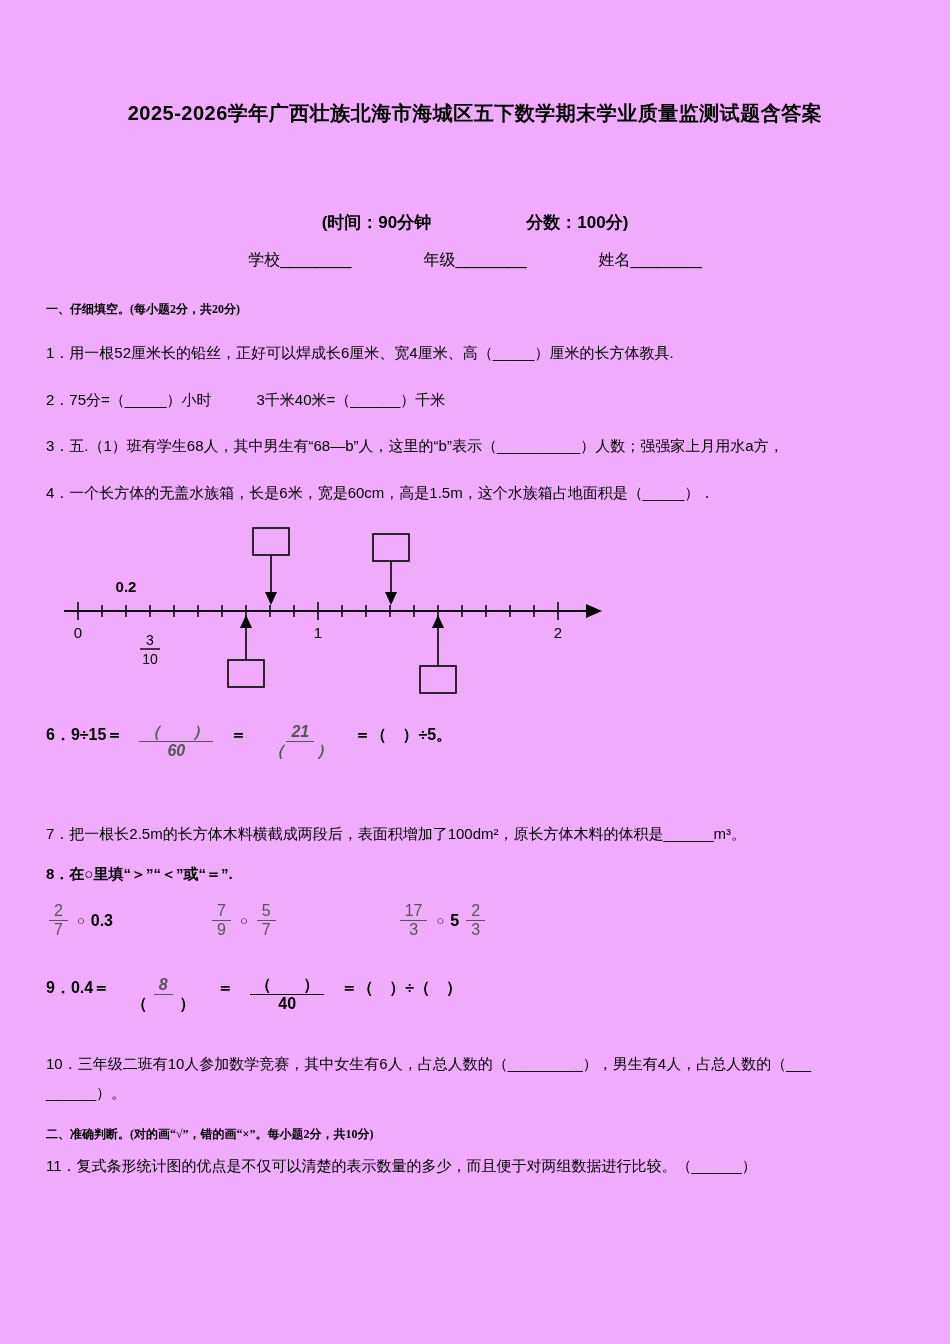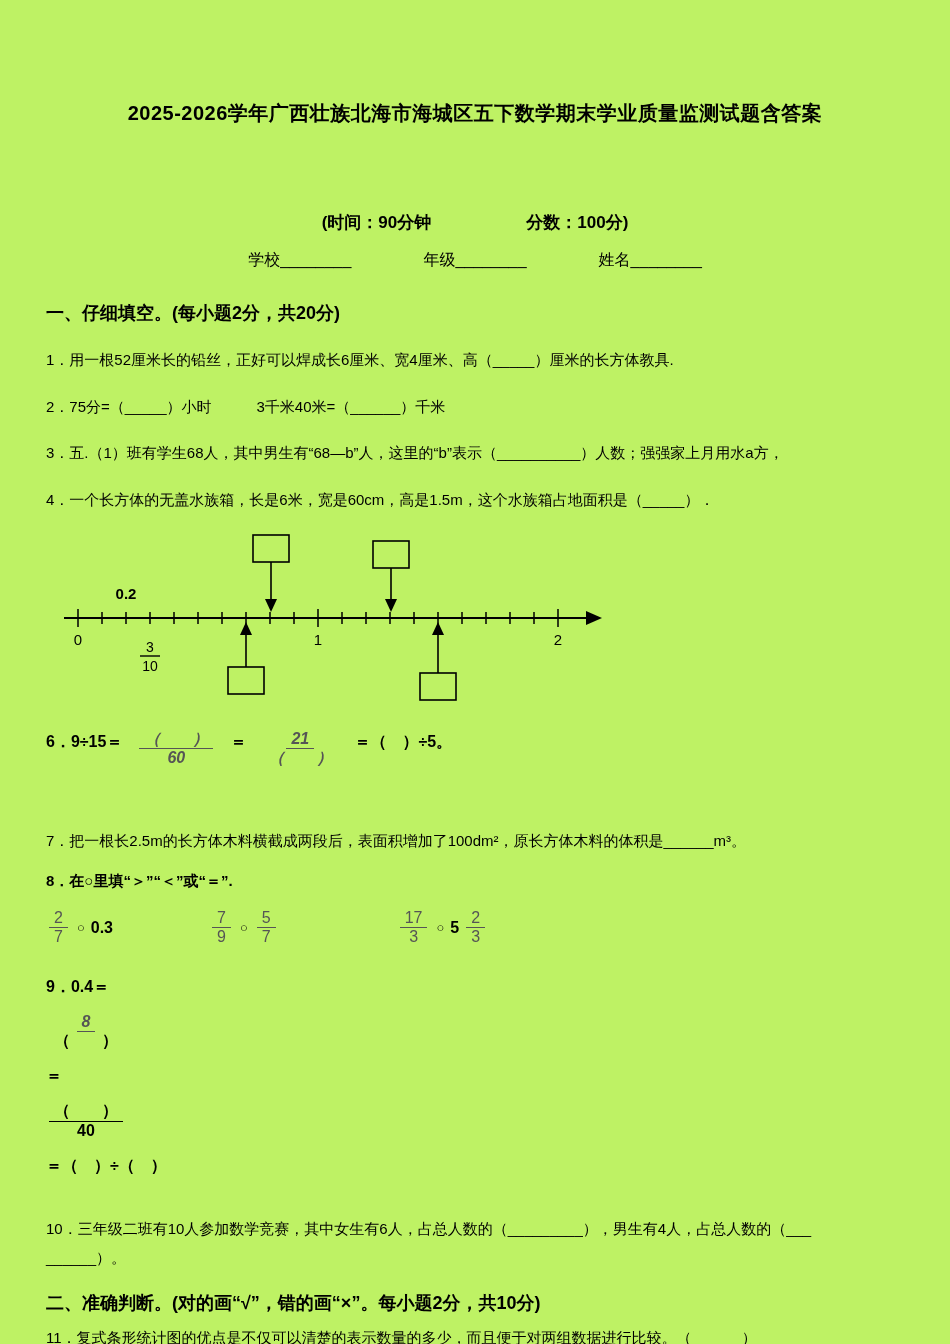--- a/index.html
+++ b/index.html
@@ -3,45 +3,45 @@
 <meta charset="utf-8">
 <style>
   * { margin:0; padding:0; box-sizing:border-box; }
   html,body { background:#ffffff; }
   body {
     width:950px; height:1344px;
     font-family:"Liberation Sans", sans-serif;
     color:#000;
     overflow:hidden;
   }
-  .page { width:950px; height:1344px; padding:100px 46px 0 46px; background:#bef264; }
+  .page { width:950px; height:1344px; padding:100px 46px 0 46px; background:#f0abfc; }
   .title { text-align:center; font-size:20px; font-weight:700; letter-spacing:0.5px; }
   .meta-row { display:flex; justify-content:center; gap:95px; margin-top:84px; font-size:17px; font-weight:700; }
   .fields-row { display:flex; justify-content:center; gap:72px; margin-top:16px; font-size:16px; }
-  .sec-heading { margin-top:30px; font-size:18px; font-weight:700; }
+  .sec-heading { margin-top:30px; font-size:12px; font-weight:700;font-family:Liberation Serif, serif; }
   .q { margin-top:24px; font-size:15px; line-height:1.5; }
   .cont { margin-top:6px; font-size:15px; line-height:1.5; }
 
   
   .frac { display:inline-flex; flex-direction:column; align-items:center; vertical-align:middle; line-height:1.15; margin:0 3px; }
   .frac .num { padding:0 5px; border-bottom:1.5px solid currentColor; }
   .frac .den { padding:0 5px; }
   .hand { color:#555; font-style:italic; }
   .gray { color:#555; }
 
   .mathrow { display:flex; align-items:flex-start; gap:14px; font-size:16px; font-weight:700; }
   .q6 { margin-top:20px; }
   .q7 { margin-top:62px; }
   .q8lead { margin-top:18px; font-weight:700; }
   .q8row { margin-top:16px; display:flex; align-items:center; font-size:16px; }
   .q8row .cmp { display:inline-flex; align-items:center; gap:4px; }
   .q8row .cmp + .cmp { margin-left:96px; }
   .q8row .cmp:nth-child(3) { margin-left:118px; }
   .op { font-size:13px; padding:0 2px; }
-  .q9 { margin-top:28px; font-size:16px;flex-direction:column; }
+  .q9 { margin-top:36px; font-size:16px; }
   .q10 { margin-top:40px; }
   .sec2 { margin-top:22px; }
   .q11 { margin-top:12px; }
 
   
   .figure-wrap { margin:10px 0 0 14px; }
   svg text { font-family:"Liberation Sans", sans-serif; fill:#000; }
   .axis { stroke:#000; stroke-width:2; }
   .tick { stroke:#000; stroke-width:1.5; fill:none; }
   .abox { fill:none; stroke:#000; stroke-width:1.6; }

